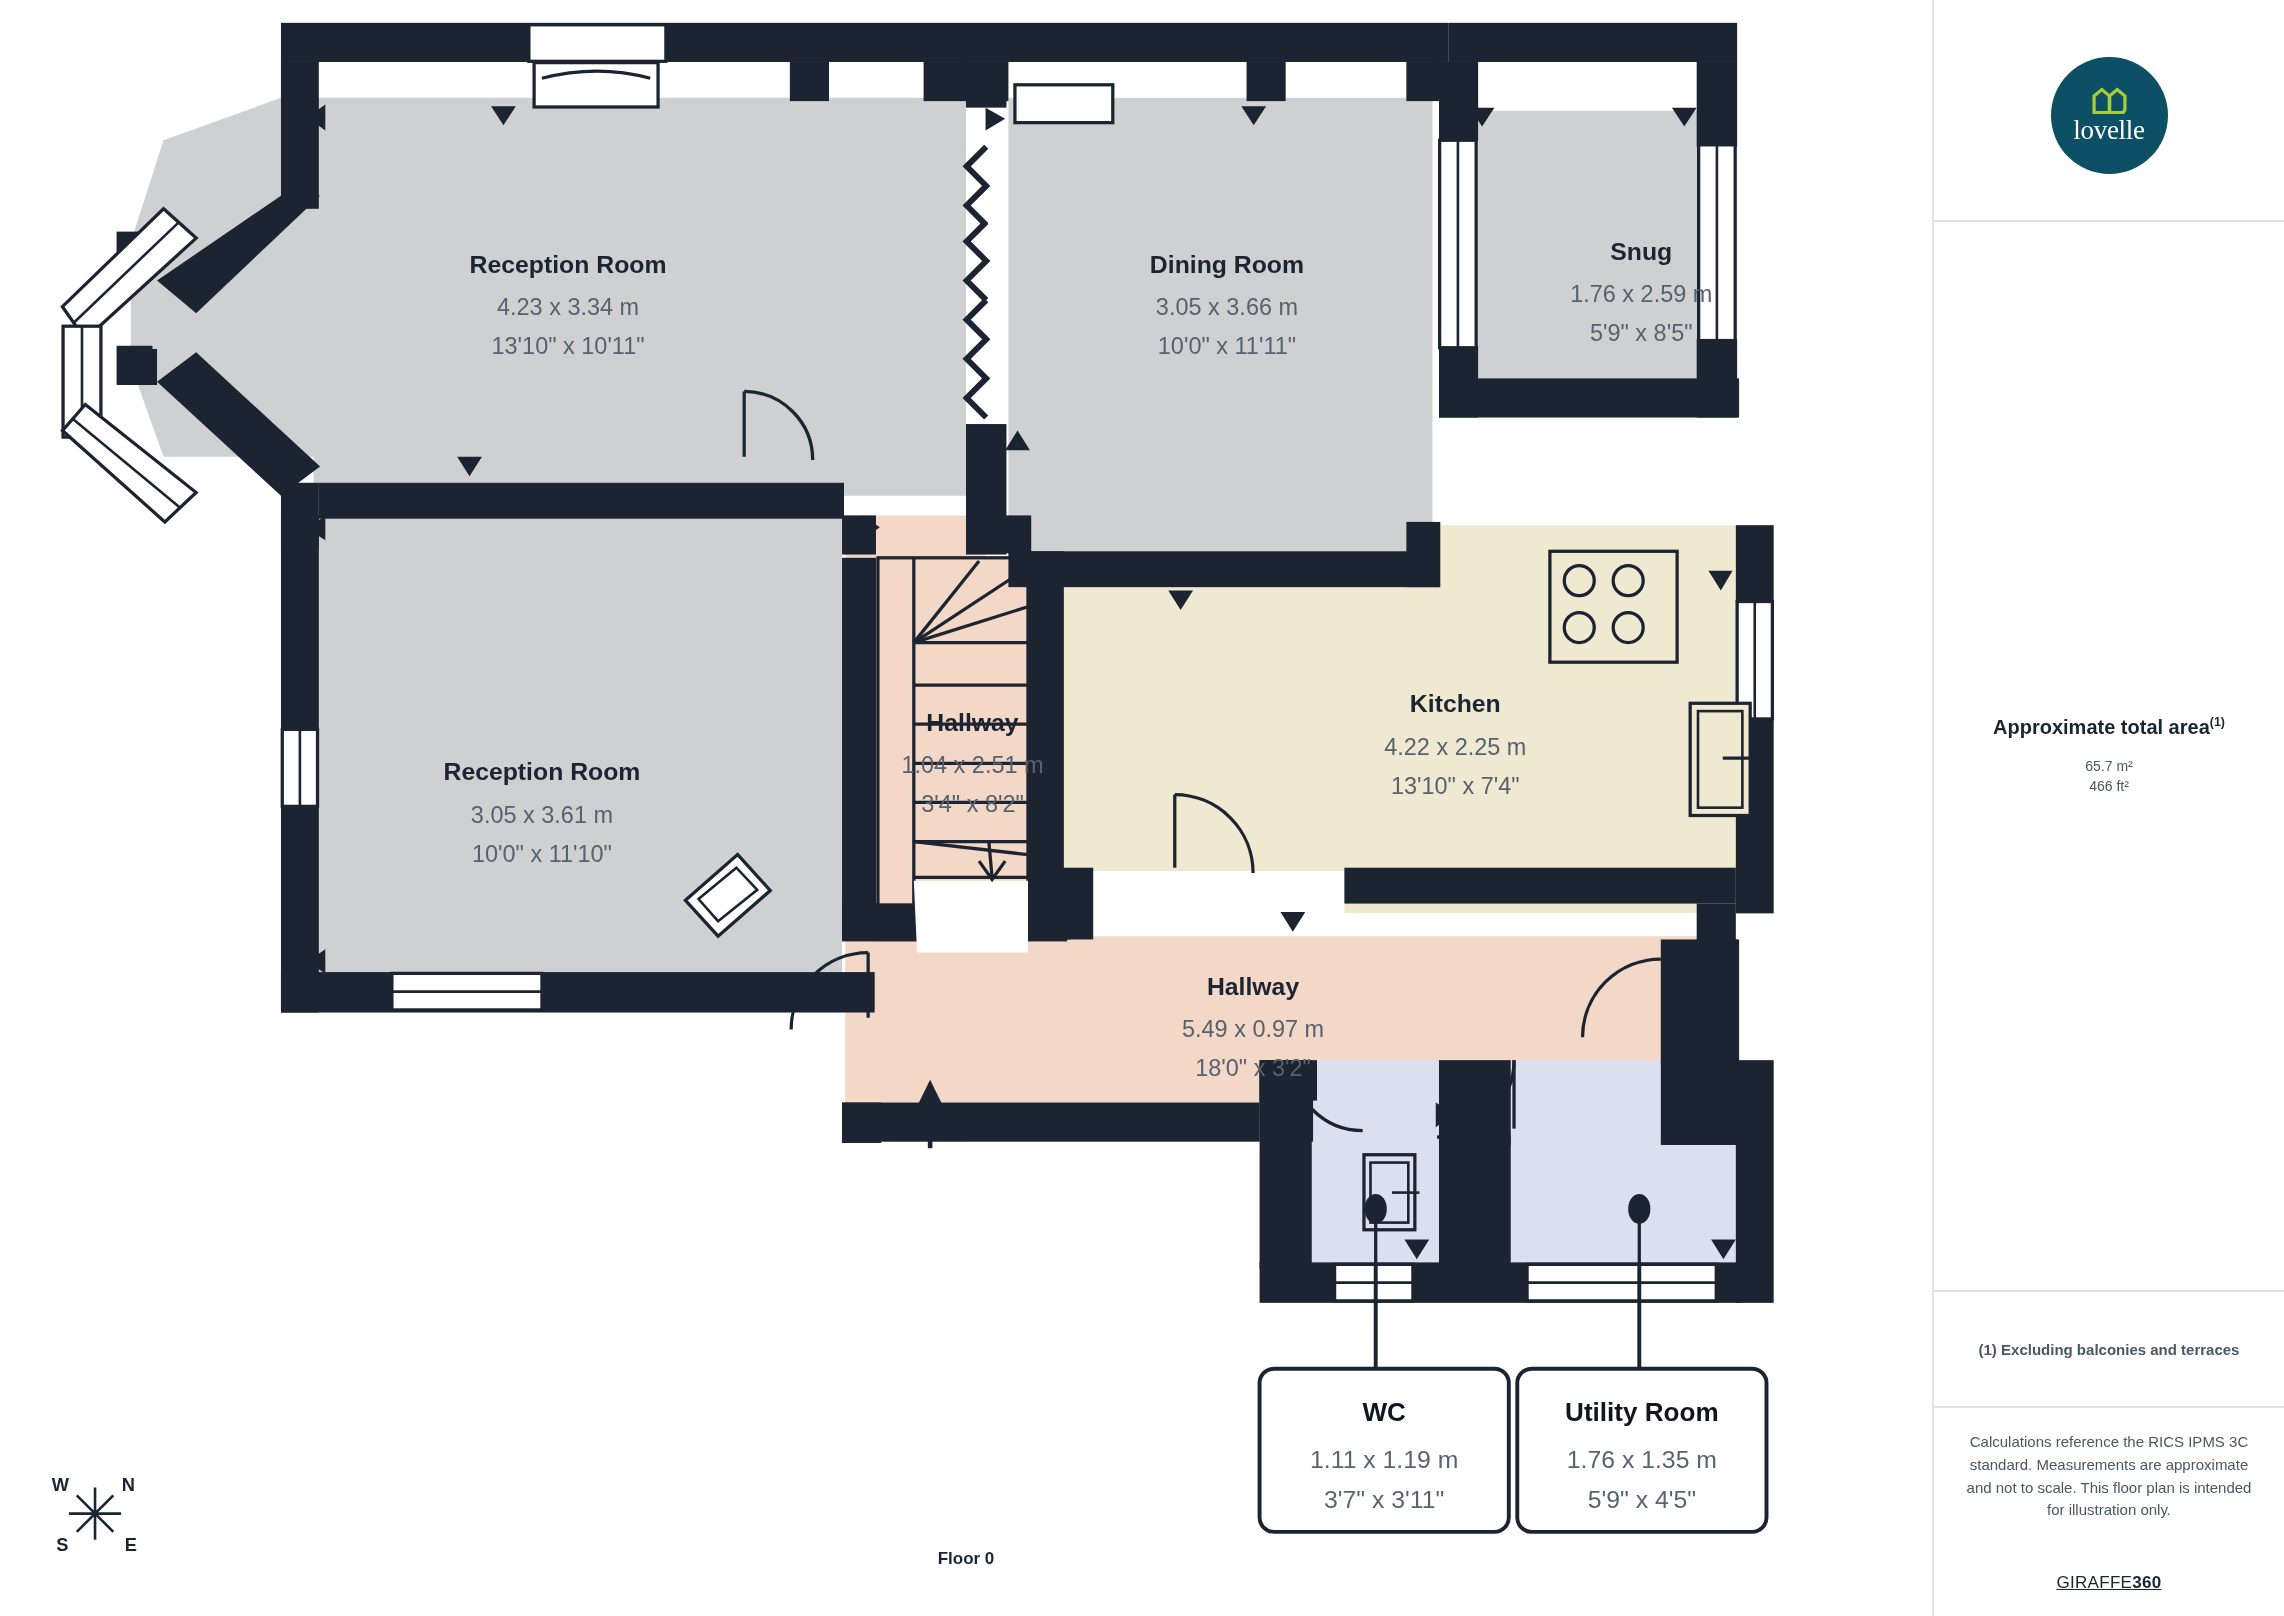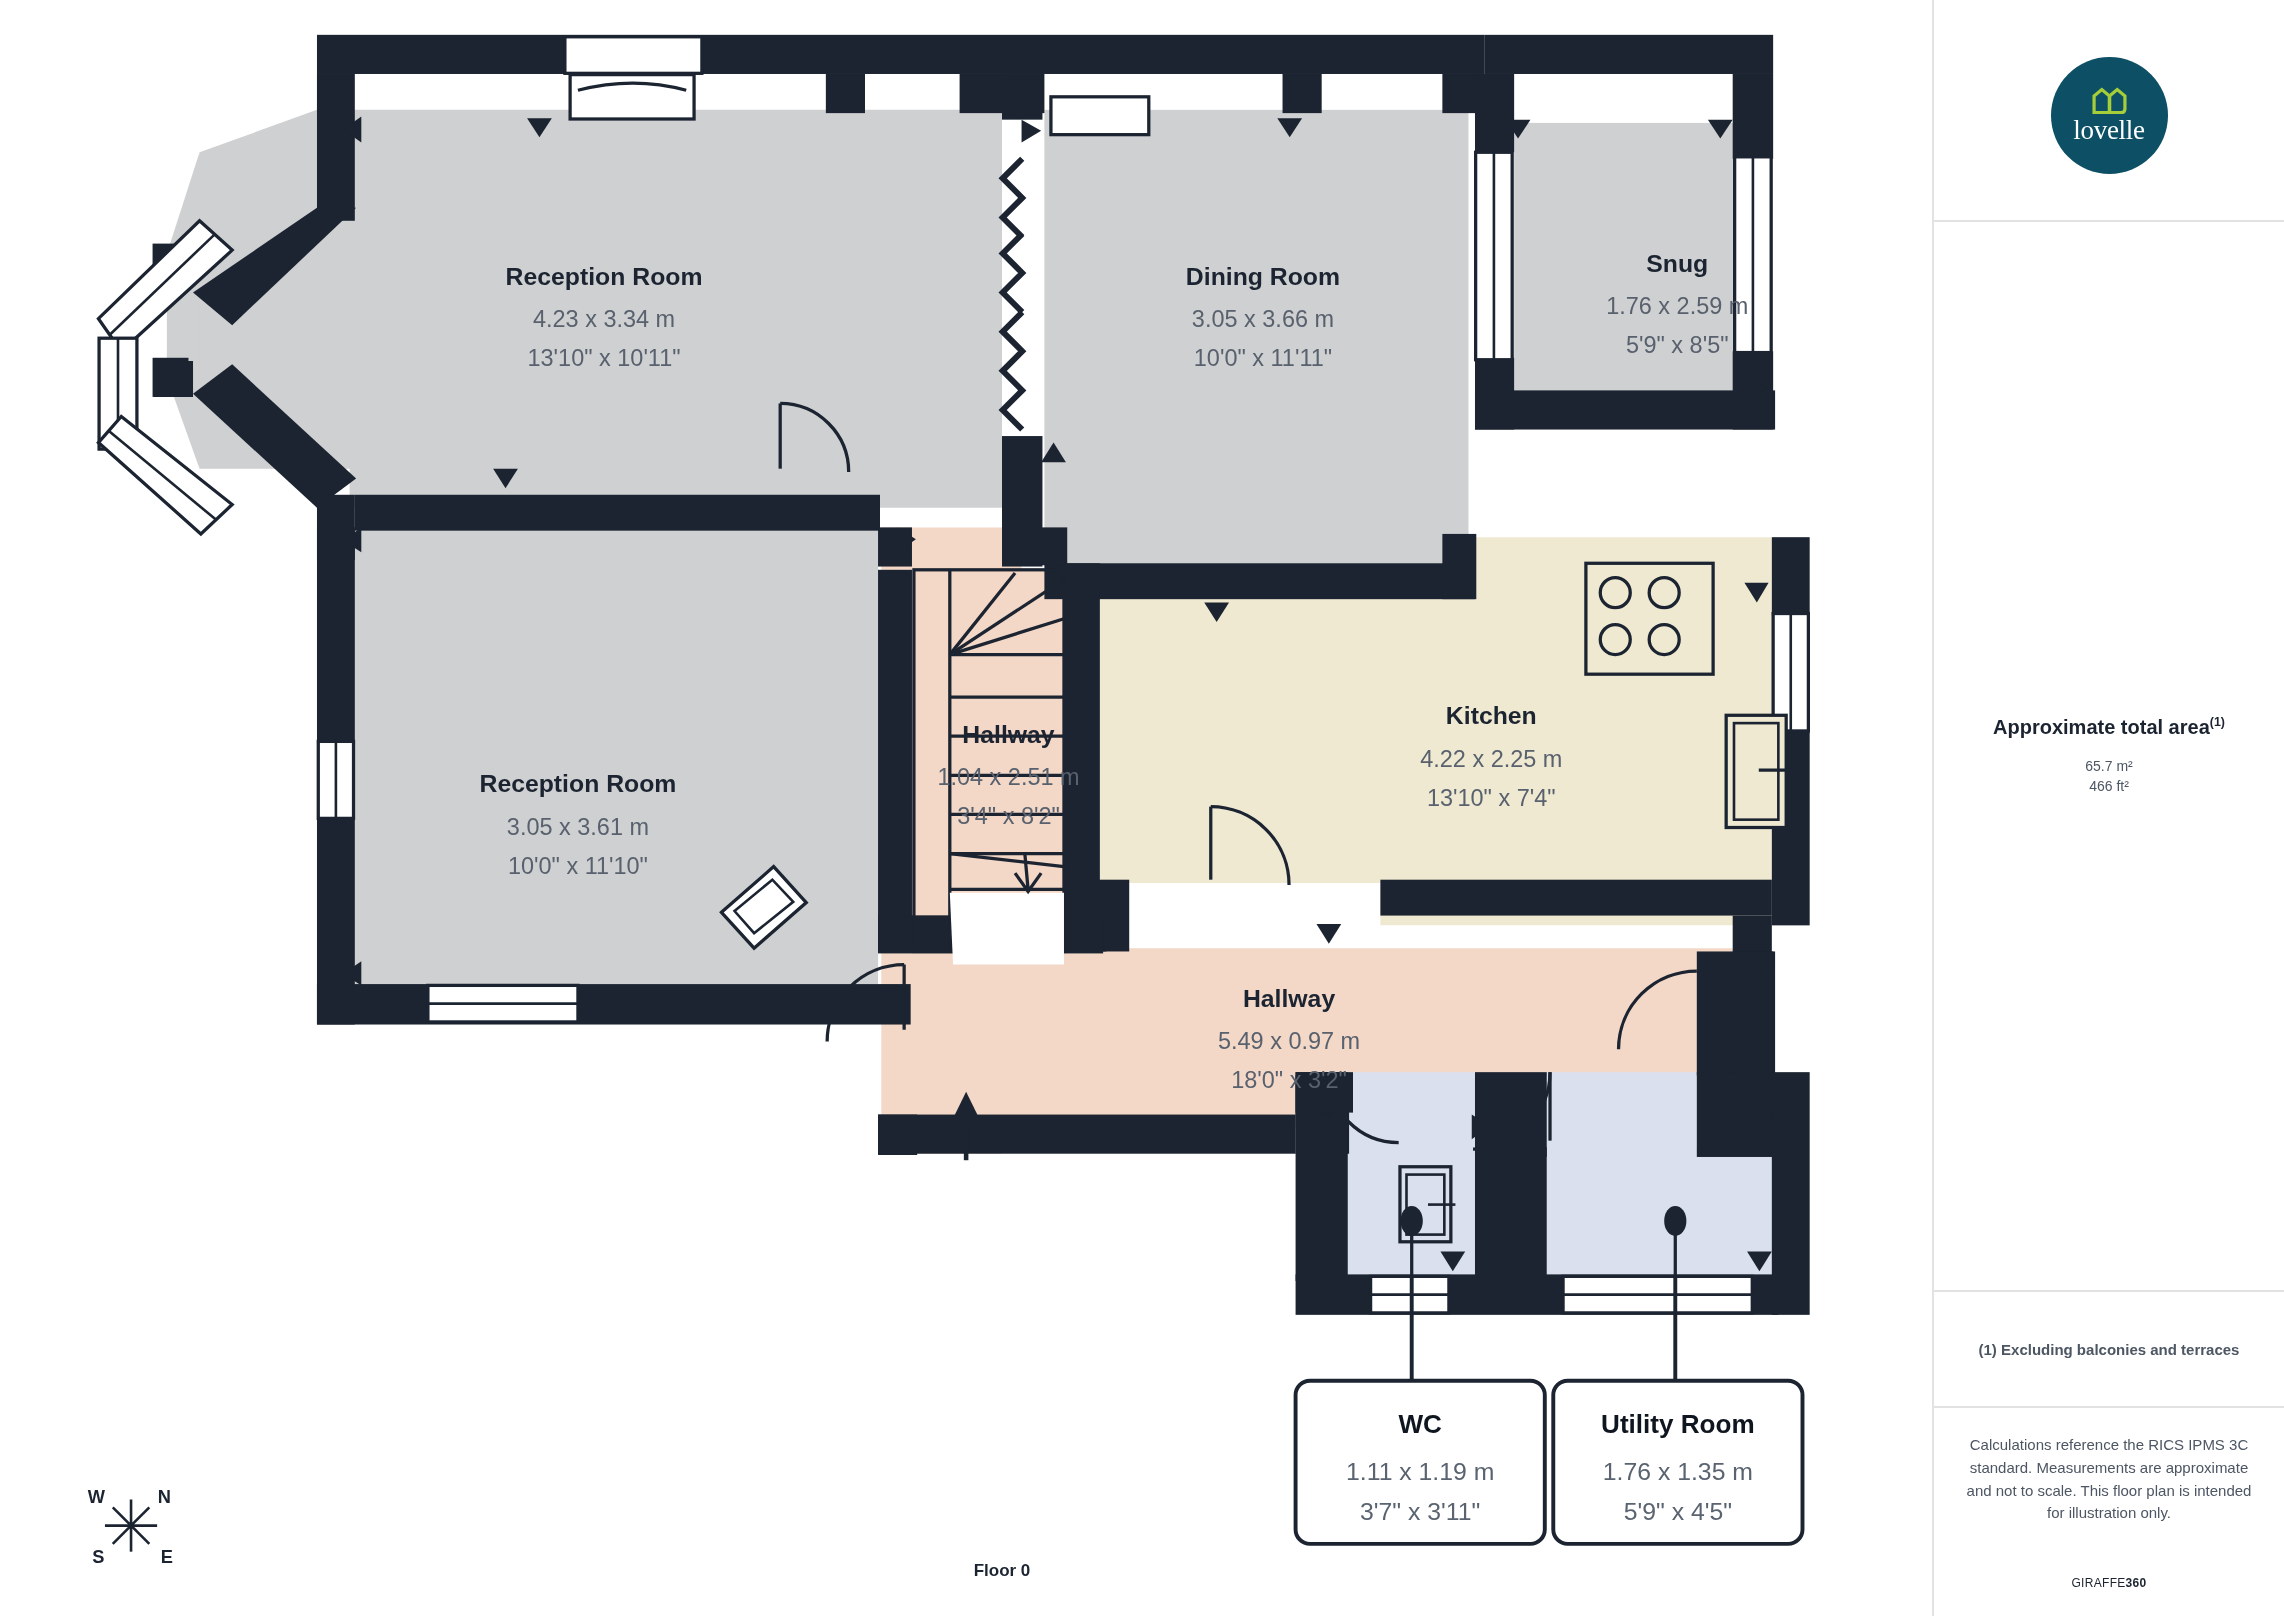--- a/index.html
+++ b/index.html
@@ -12,22 +12,22 @@
     position: relative;
     width: 2284px;
     height: 1616px;
     background: #ffffff;
     overflow: hidden;
   }
 
   
   #plan-area {
     position: absolute;
-    left: 0; top: 12px;
-    width: 1932px; height: 1208px; margin-left: 36px;
+    left: 0; top: 0;
+    width: 1932px; height: 1208px;
   }
   #plan-svg { position: absolute; left: 0; top: 0; }
 
   
   #sidebar {
     position: absolute;
     left: 1932px; top: 0;
     width: 352px; height: 1616px;
     border-left: 2px solid #e2e2e2;
     background: #ffffff;
@@ -74,21 +74,21 @@
   }
   #foot1-text { font-size: 15px; color: #4d5663; font-weight: bold; }
   #sb-foot2-cell {
     height: 208px; border-bottom: none;
     display: flex; flex-direction: column;
     align-items: center; justify-content: center;
     padding: 0 23.5px;
     gap: 20px;
   }
   #foot2-text { font-size: 15px; color: #4d5663; line-height: 1.52; }
-  #brand-line { margin-top: 31px; font-size: 12px; color: #1b2430; letter-spacing: 0.3px; }
+  #brand-line { margin-top: 31px; font-size: 17px; color: #1b2430; letter-spacing: 0.3px; text-decoration: underline; }
   #brand-line b { font-weight: bold; }
 
   
   .rm-title { font-size: 38px; font-weight: bold; fill: #1b2430; }
   .rm-dim   { font-size: 36px; fill: #58616d; }
   .rm-title-sm { font-size: 40px; font-weight: bold; fill: #10161f; }
   .rm-dim-sm   { font-size: 38px; fill: #5a6370; }
   .compass-lbl { font-size: 28px; font-weight: bold; fill: #1b2430; }
   #floor-label {
     position: absolute;

